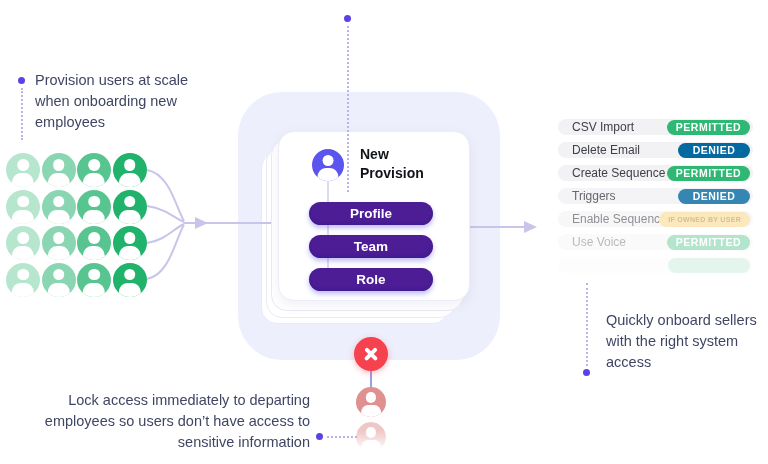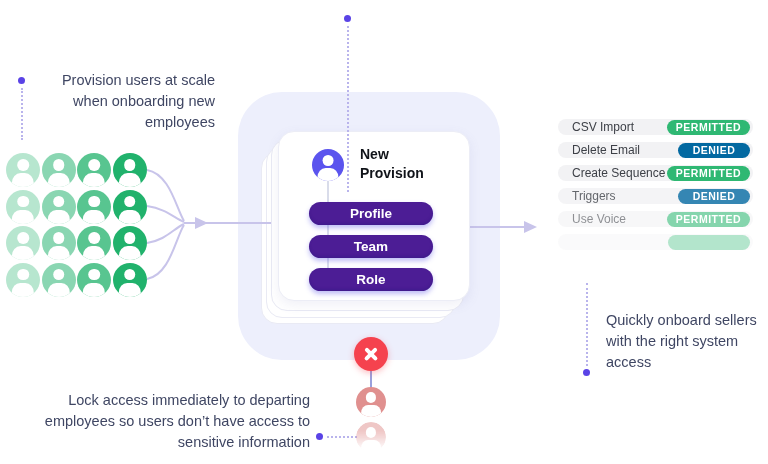--- a/index.html
+++ b/index.html
@@ -63,21 +63,21 @@
     mask-image:linear-gradient(to bottom,#000 30%,transparent 95%);}
   .note-right-align{text-align:right;}
 </style>
 </head>
 <body>
 
 <div class="canvas">
 
   <div class="pdot" style="left:18px;top:77px;"></div>
   <div class="vdots" style="left:21px;top:88px;height:52px;"></div>
-  <div class="note" style="left:35px;top:70px;width:180px;text-align:right;">Provision users at scale
+  <div class="note" style="left:35px;top:70px;width:180px;">Provision users at scale
 when onboarding new
 employees</div>
 
   <div class="pdot" style="left:344px;top:15px;z-index:7;"></div>
   <div class="vdots over-card" style="left:347px;top:26px;height:166px;"></div>
 
   <div class="user-grid">
       <div class="avatar col0"></div>
       <div class="avatar col1"></div>
       <div class="avatar col2"></div>
@@ -148,20 +148,24 @@
       </div>
       <div class="perm-row">
         <span class="perm-label">Create Sequence</span>
         <span class="perm-badge permitted">PERMITTED</span>
       </div>
       <div class="perm-row">
         <span class="perm-label">Triggers</span>
         <span class="perm-badge denied">DENIED</span>
       </div>
       <div class="perm-row">
+        <span class="perm-label">Enable Sequence</span>
+        <span class="perm-badge conditional">IF OWNED BY USER</span>
+      </div>
+      <div class="perm-row">
         <span class="perm-label">Use Voice</span>
         <span class="perm-badge permitted">PERMITTED</span>
       </div>
       <div class="perm-row">
         <span class="perm-label"></span>
         <span class="perm-badge permitted"></span>
       </div>
     </div>
 
   <div class="vdots" style="left:586px;top:283px;height:83px;"></div>

